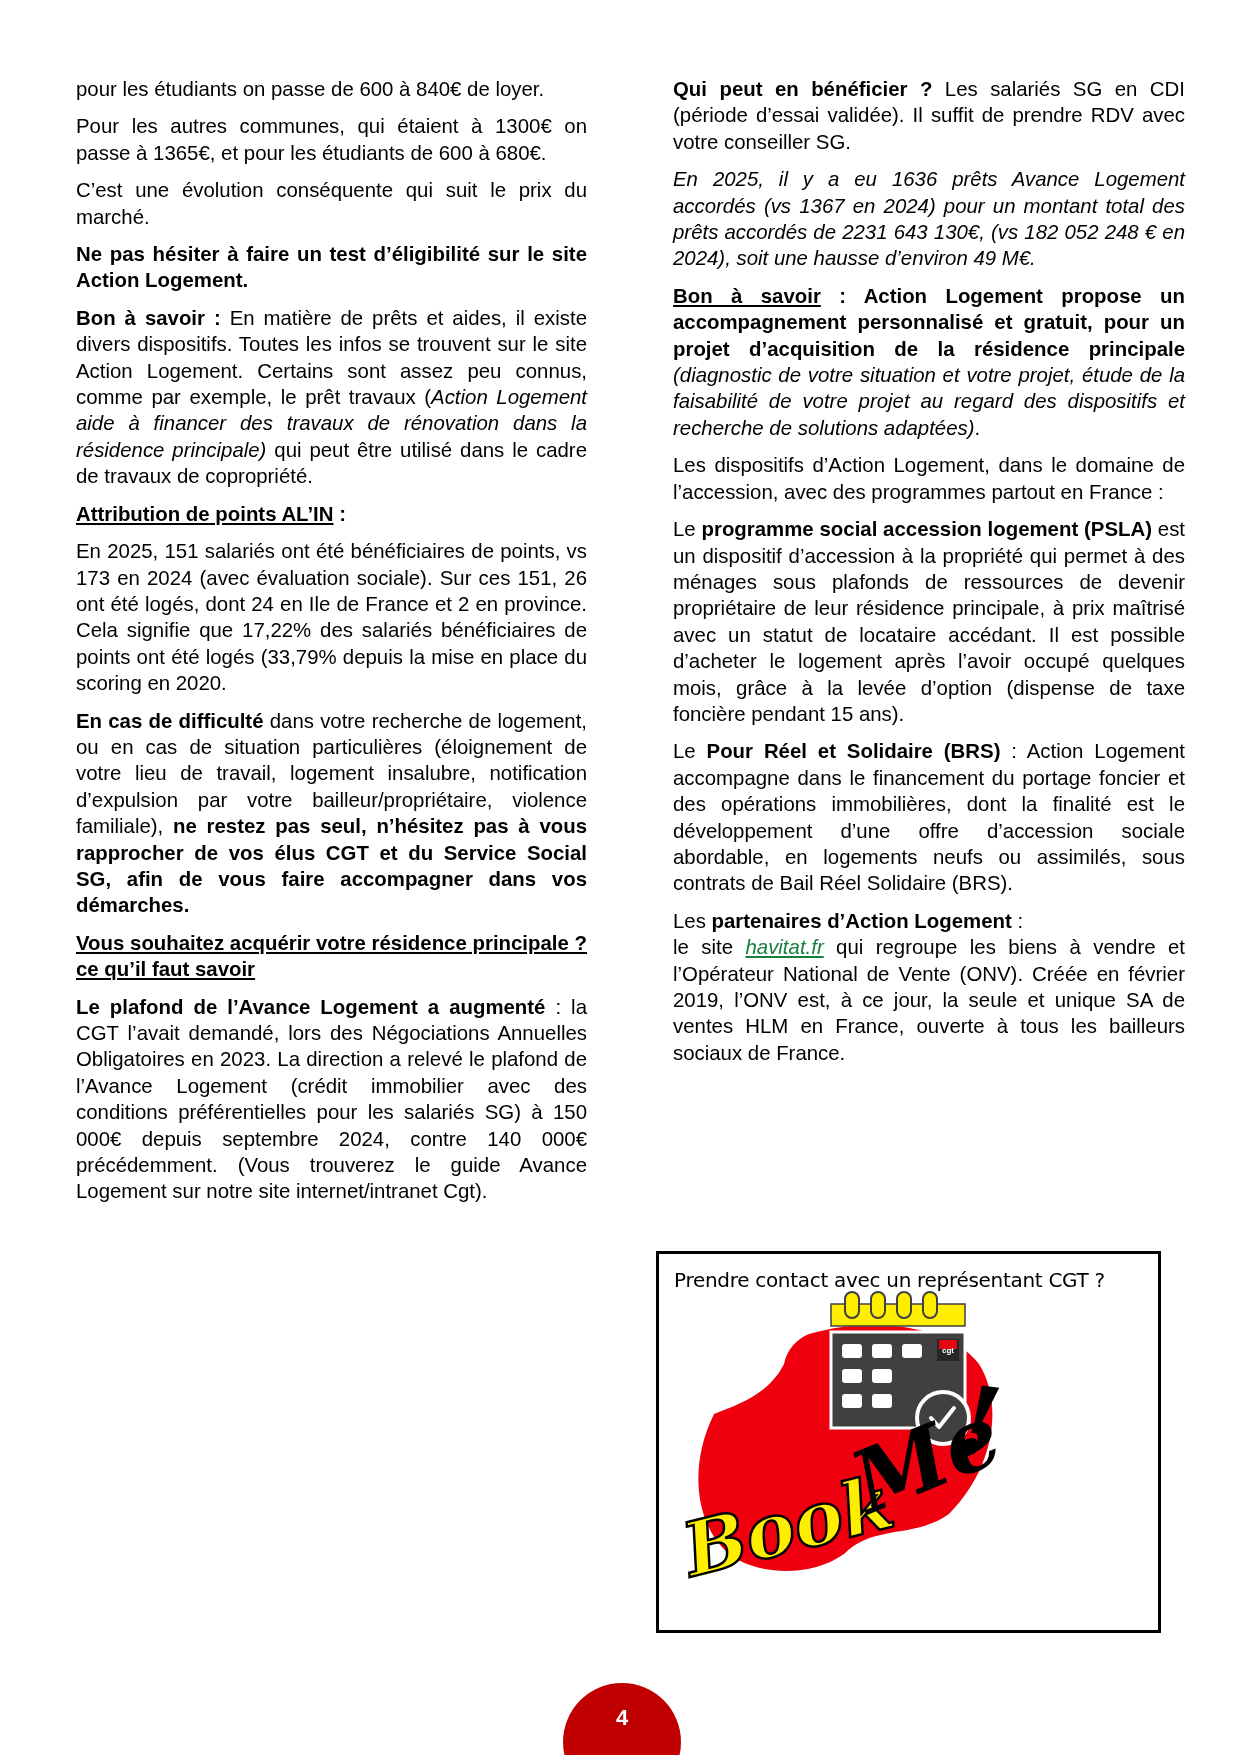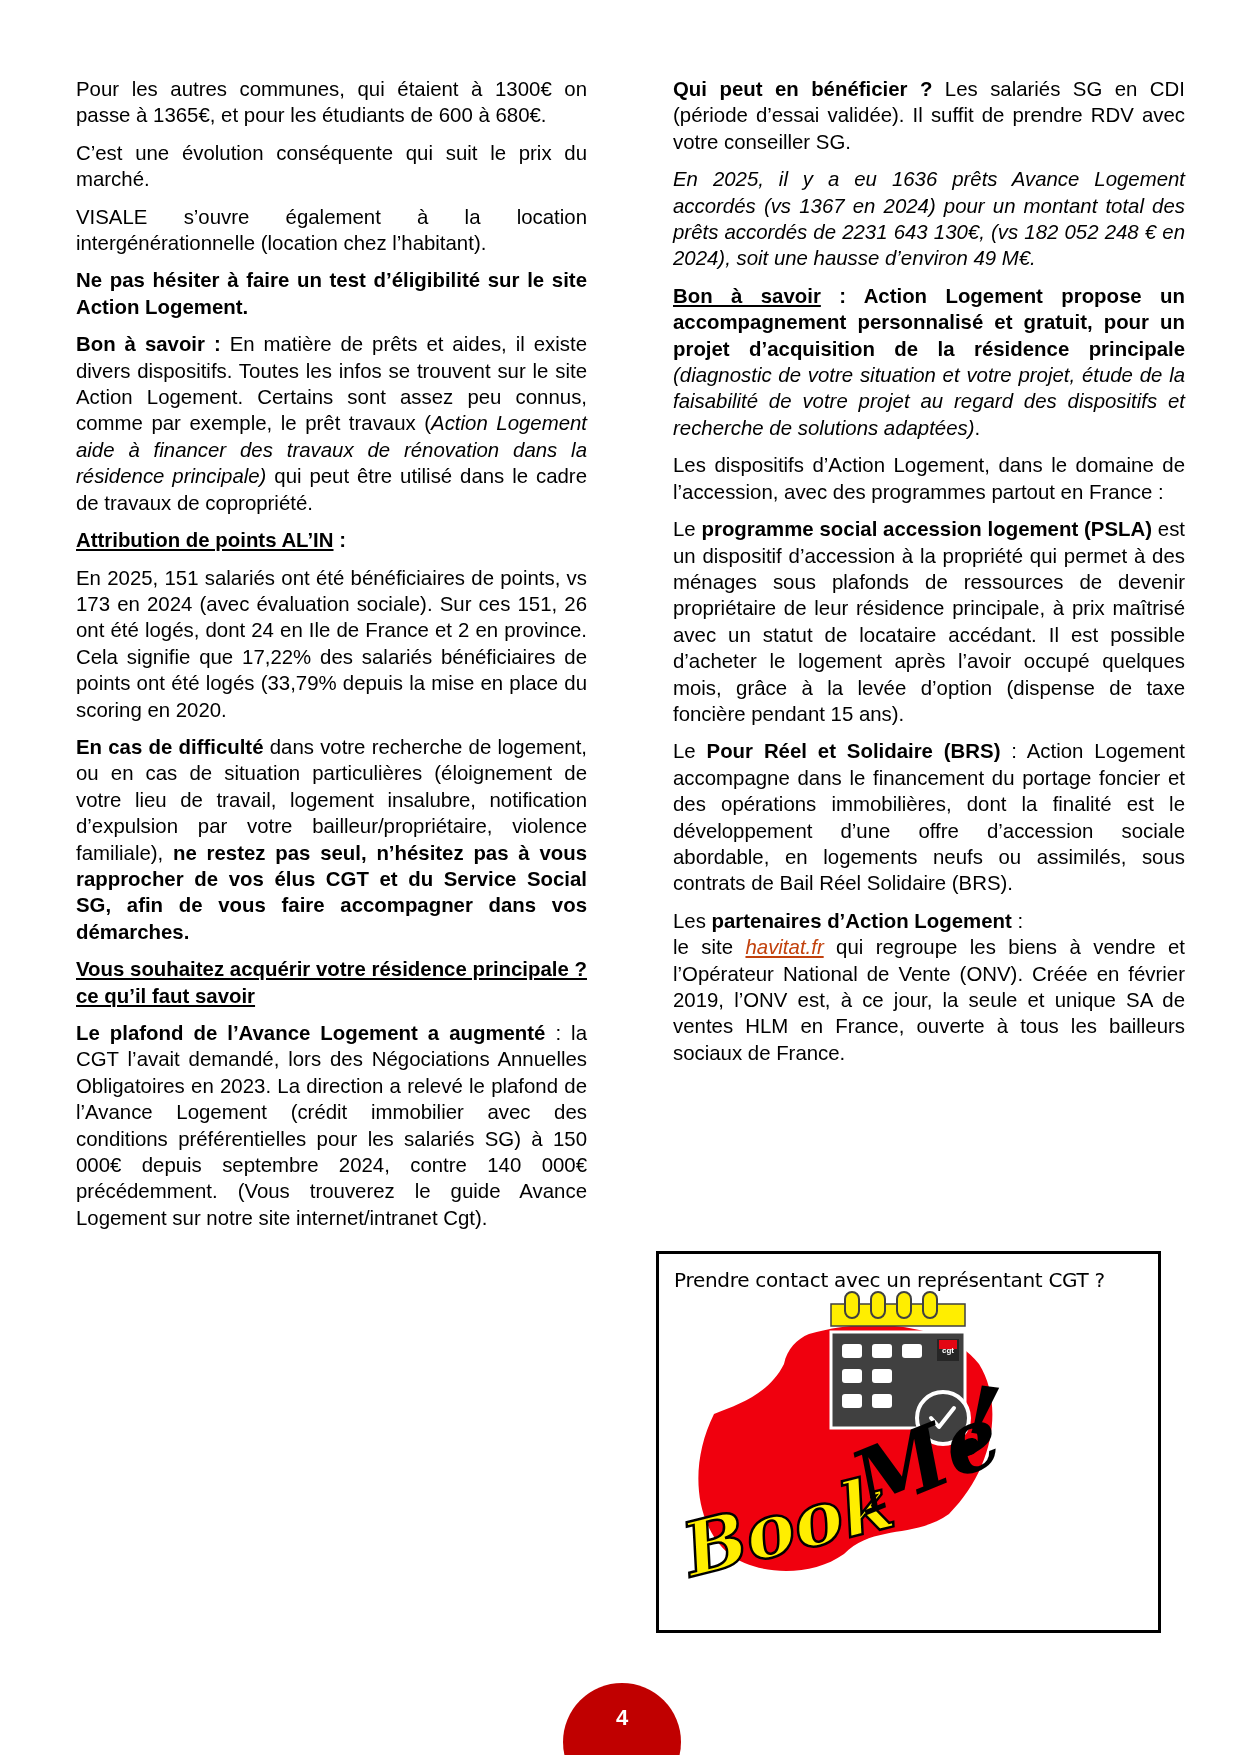--- a/index.html
+++ b/index.html
@@ -6,38 +6,38 @@
   body { width: 1241px; height: 1755px; position: relative; overflow: hidden;
          font-family: "Liberation Sans", sans-serif; color: #000; }
   .col { position: absolute; top: 76px; font-size: 20.4px; line-height: 26.4px; }
   .col.left { left: 76px; width: 511px; }
   .col.right { left: 673px; width: 512px; }
   .col p { margin: 0 0 11px 0; text-align: justify; }
   .col p.tight { margin-bottom: 0; }
   b { font-weight: bold; }
   i { font-style: italic; }
   u { text-decoration: underline; margin-top: 48px; }
-  .link { color: #c2410c; text-decoration: underline; font-style: italic; }
+  .link { color: #15803d; text-decoration: underline; font-style: italic; }
   .contact-box { position: absolute; left: 656px; top: 1251px; width: 505px; height: 382px;
                  border: 3px solid #000; box-sizing: border-box; background: #fff; overflow: hidden; }
   .contact-title { position: absolute; left: 15px; top: 14px; font-size: 20px;
                    font-family: "DejaVu Sans", sans-serif; letter-spacing: -0.3px; }
   .bookme { position: absolute; left: 0; top: 0; }
   .page-num { position: absolute; left: 563px; top: 1683px; width: 118px; height: 118px;
               border-radius: 50%; background: #c00000; }
   .page-num span { position: absolute; left: 0; right: 0; top: 22px; text-align: center;
                    color: #fff; font-weight: bold; font-size: 22px; }
 </style>
 </head>
 <body>
 
 <div class="col left">
+  <p>pour les étudiants on passe de 600 à 840€ de loyer.</p>
   <p>Pour les autres communes, qui étaient à 1300€ on passe à 1365€, et pour les étudiants de 600 à 680€.</p>
   <p>C’est une évolution conséquente qui suit le prix du marché.</p>
-  <p style="text-align:justify;text-align-last:auto;">VISALE s’ouvre également à la location intergénérationnelle (location chez l’habitant).</p>
   <p><b>Ne pas hésiter à faire un test d’éligibilité sur le site Action Logement.</b></p>
   <p><b>Bon à savoir :</b><span> En matière de prêts et aides, il existe divers dispositifs. Toutes les infos se trouvent sur le site Action Logement. Certains sont assez peu connus, comme par exemple, le prêt travaux (</span><i>Action Logement aide à financer des travaux de rénovation dans la résidence principale)</i><span> qui peut être utilisé dans le cadre de travaux de copropriété.</span></p>
   <p><b><u>Attribution de points AL’IN</u></b><b> :</b></p>
   <p>En 2025, 151 salariés ont été bénéficiaires de points, vs 173 en 2024 (avec évaluation sociale). Sur ces 151, 26 ont été logés, dont 24 en Ile de France et 2 en province. Cela signifie que 17,22% des salariés bénéficiaires de points ont été logés (33,79% depuis la mise en place du scoring en 2020.</p>
   <p><b>En cas de difficulté</b><span> dans votre recherche de logement, ou en cas de situation particulières (éloignement de votre lieu de travail, logement insalubre, notification d’expulsion par votre bailleur/propriétaire, violence familiale), </span><b>ne restez pas seul, n’hésitez pas à vous rapprocher de vos élus CGT et du Service Social SG, afin de vous faire accompagner dans vos démarches.</b></p>
   <p><b><u>Vous souhaitez acquérir votre résidence principale ?  ce qu’il faut savoir</u></b></p>
   <p><b>Le plafond de l’Avance Logement a augmenté</b><span> : la CGT l’avait demandé, lors des Négociations Annuelles Obligatoires en 2023. La direction a relevé le plafond de l’Avance Logement (crédit immobilier avec des conditions préférentielles pour les salariés SG) à 150 000€ depuis septembre 2024, contre 140 000€ précédemment.  (Vous trouverez le guide Avance Logement sur notre site internet/intranet Cgt).</span></p>
 </div>
 
 <div class="col right">

